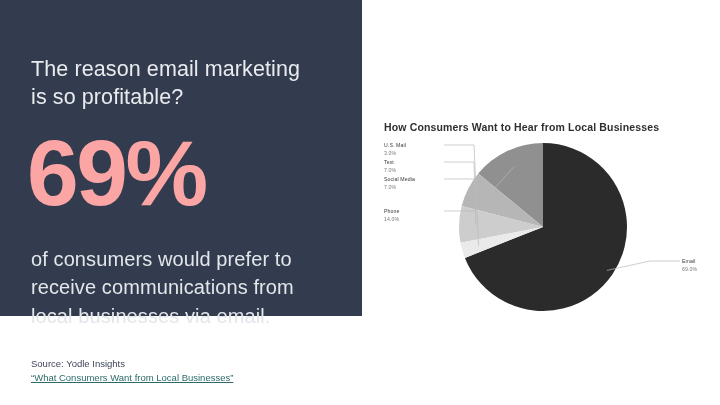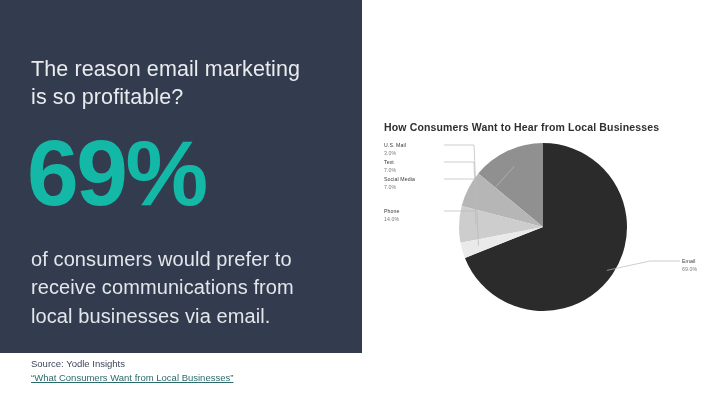--- a/index.html
+++ b/index.html
@@ -5,37 +5,37 @@
   * { margin:0; padding:0; box-sizing:border-box; }
   html, body {
     width:720px; height:405px; overflow:hidden;
     font-family:"Liberation Sans", sans-serif;
     background:#ffffff;
   }
   #slide { position:relative; width:720px; height:405px; display:flex; }
 
   
   #left-panel {
-    width:362px; height:353px;
+    width:362px; height:316px;
     background:#333c4e;
     position:relative;
     flex:0 0 362px;
   }
   #headline {
     position:absolute; left:31px; top:55px;
     width:310px;
     font-size:21.5px; line-height:1.32;
     color:#e9ebee; font-weight:400;
     letter-spacing:0.1px;
     white-space:pre-line;
   }
   #big-stat {
     position:absolute; left:27px; top:128px;
     font-size:93px; line-height:0.98;
-    font-weight:700; color:#14b8a6;
+    font-weight:700; color:#fca5a5;
     letter-spacing:-2.5px;
   }
   #body-copy {
     position:absolute; left:31px; top:245px;
     width:315px;
     font-size:20px; line-height:1.42;
     color:#e3e6ea; font-weight:400;
     letter-spacing:0.1px;
     white-space:pre-line;
   }

